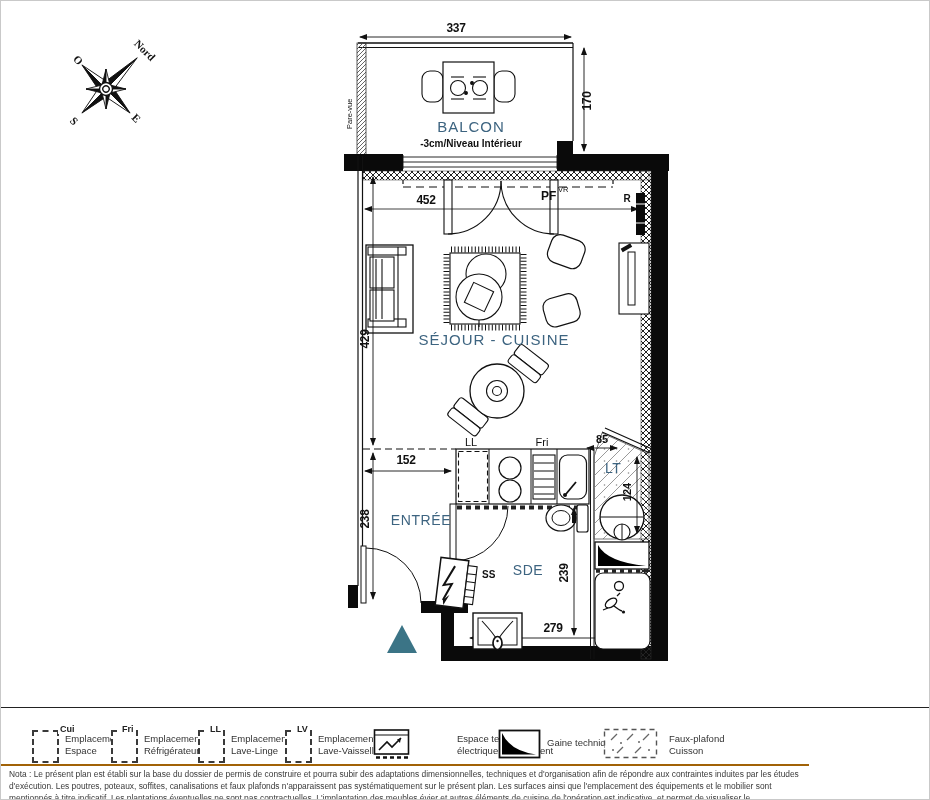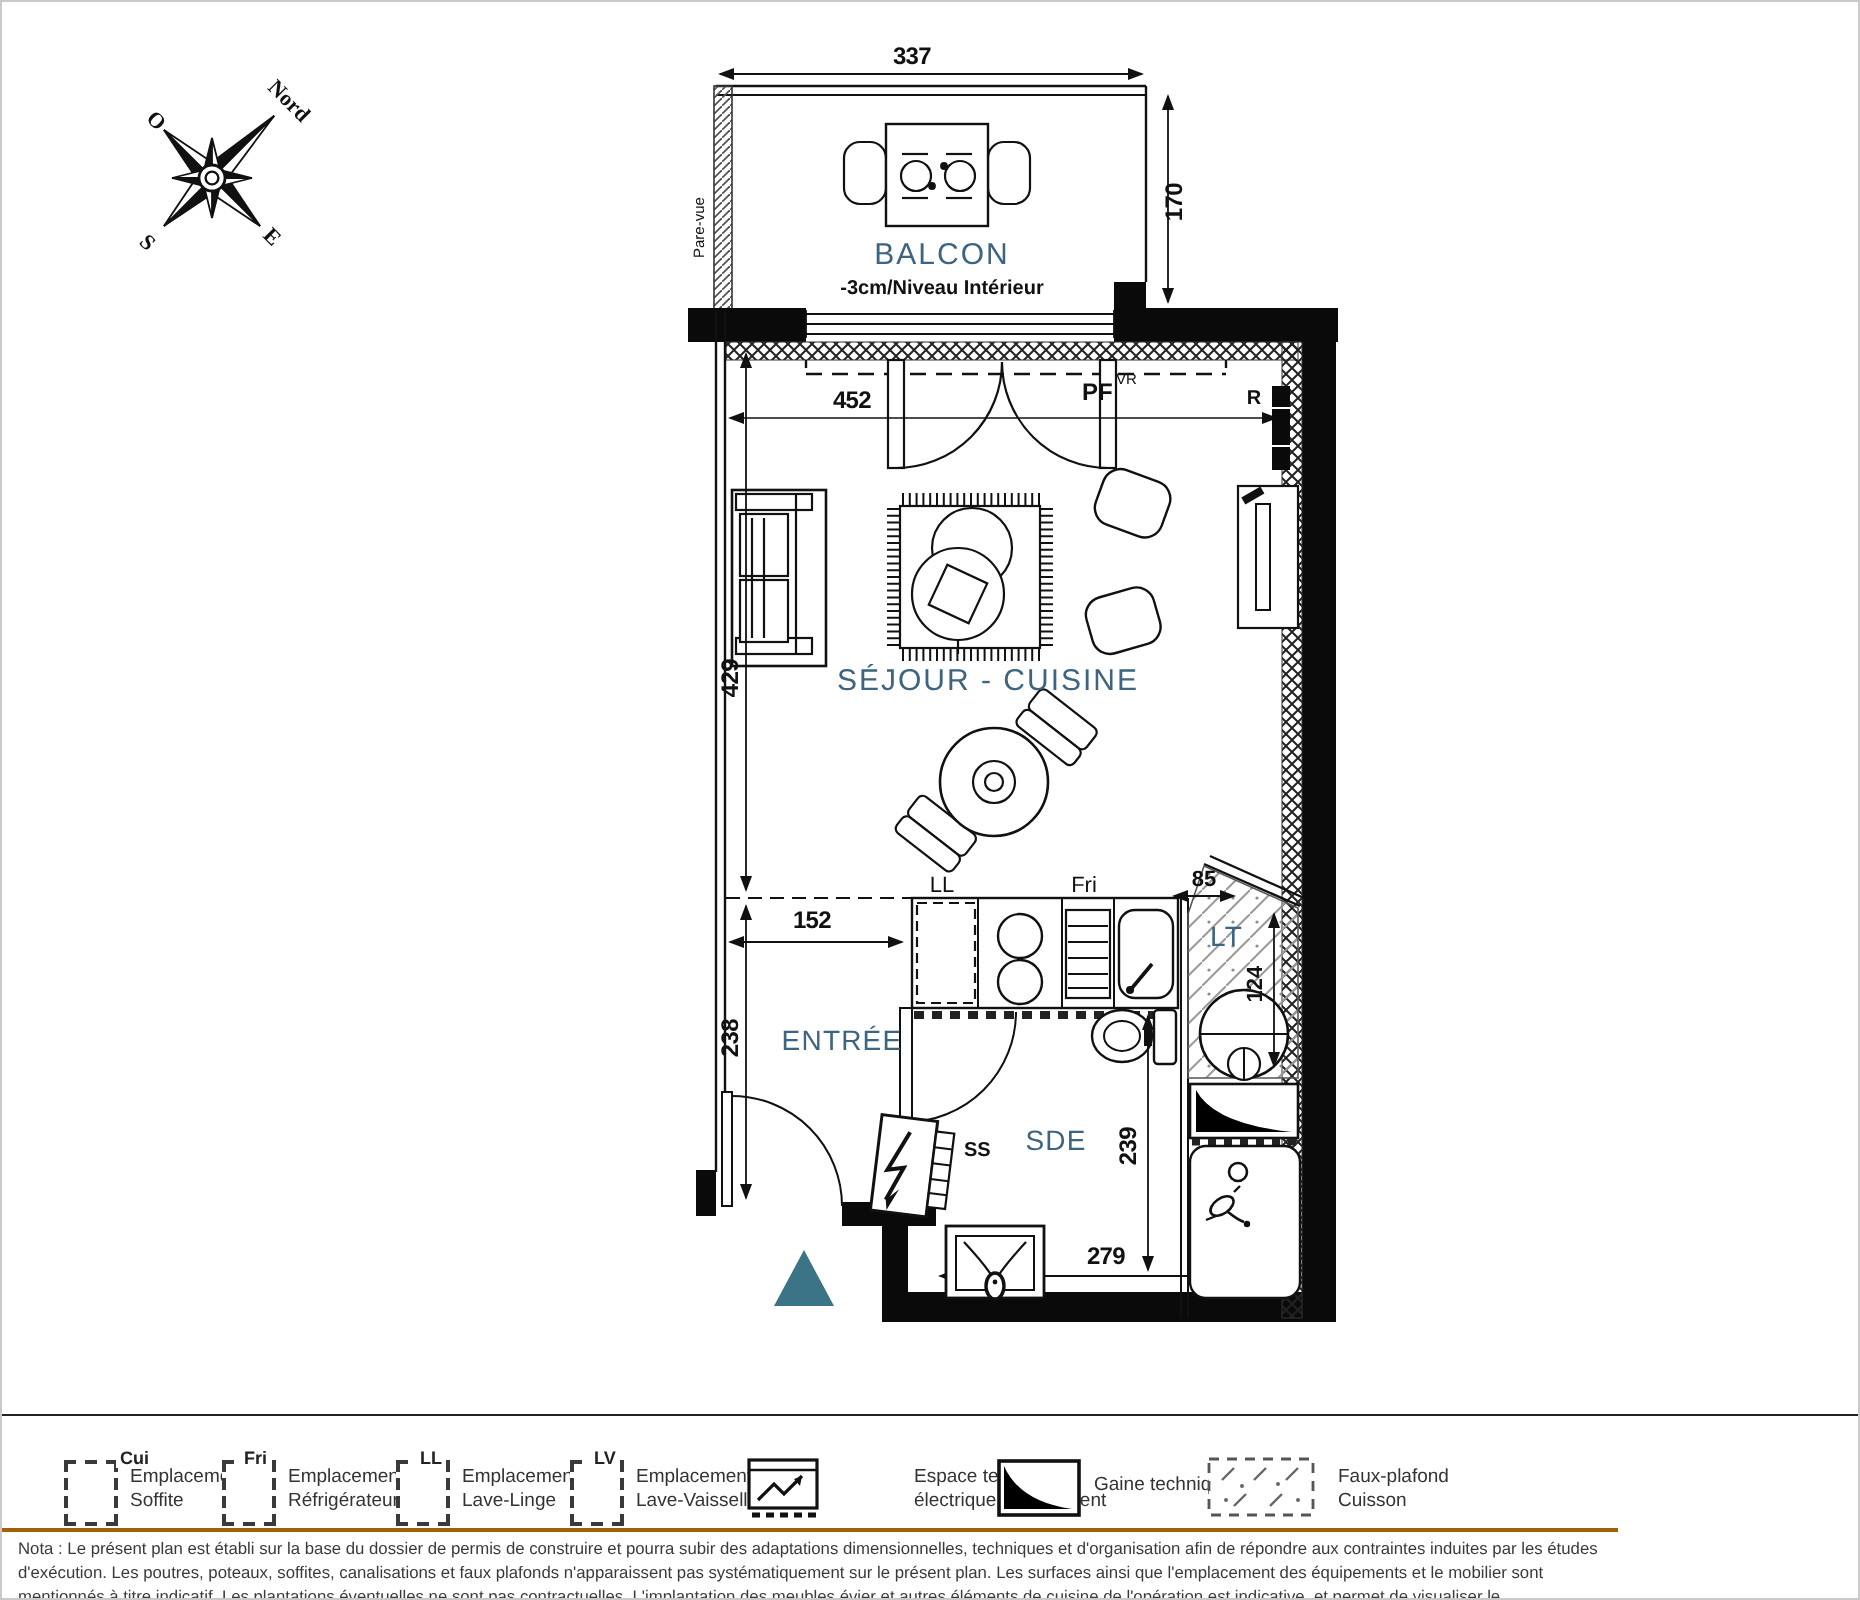--- a/index.html
+++ b/index.html
@@ -316,21 +316,21 @@
 </svg>
 
 <div id="legend">
 
   <div class="leg-item" style="left:31px;top:16px;">
     <div class="leg-box" style="left:0;top:6px;width:27px;height:33px;">
       <span class="leg-tag" style="left:24px;">Cui</span>
     </div>
     <div class="leg-lbl" style="left:33px;top:9px;">
       <div>Emplacement</div>
-      <div>Soffite</div>
+      <div>Espace</div>
     </div>
   </div>
 
   <div class="leg-item" style="left:110px;top:16px;">
     <div class="leg-box" style="left:0;top:6px;width:27px;height:33px;">
       <span class="leg-tag" style="left:7px;">Fri</span>
     </div>
     <div class="leg-lbl" style="left:33px;top:9px;">
       <div>Emplacement</div>
       <div>Réfrigérateur</div>

